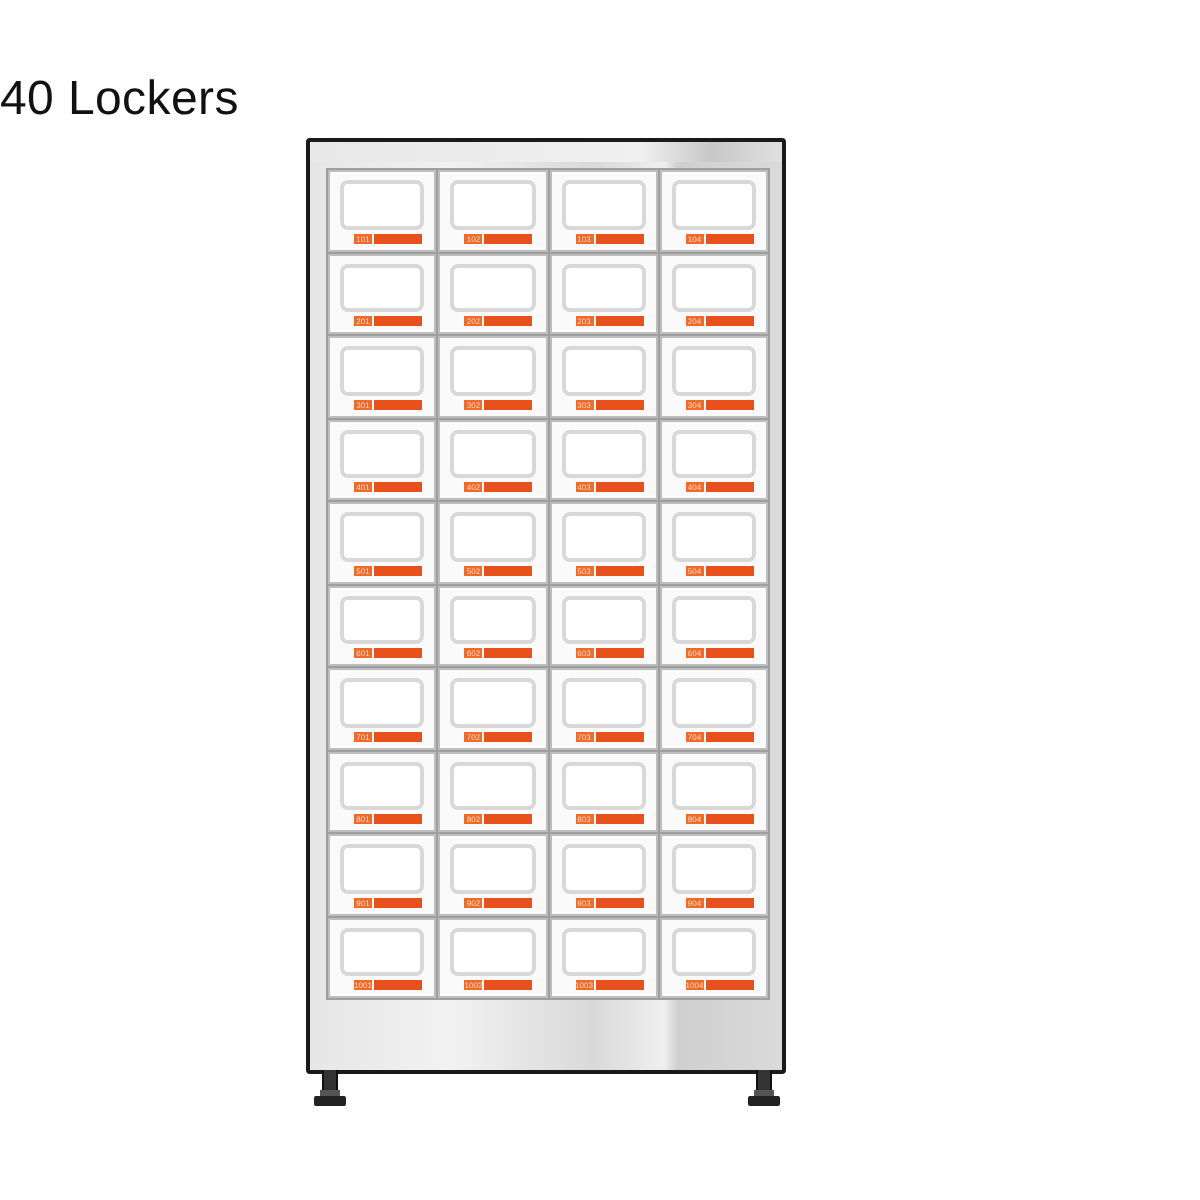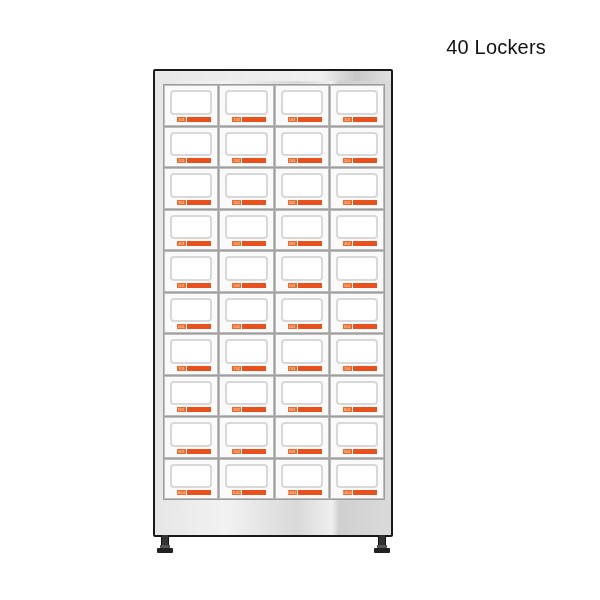--- a/index.html
+++ b/index.html
@@ -1,19 +1,19 @@
 <!DOCTYPE html>
 <html><head>
   <meta charset="utf-8">
   <style>
     html, body { margin: 0; padding: 0; background: #ffffff; }
     body { width: 600px; height: 600px; position: relative; overflow: hidden;
            font-family: "Liberation Sans", "DejaVu Sans", sans-serif; }
-    .title { position: absolute; left: 0; width: 546px; top: 36px; text-align: right;
-             font-size: 20px; color: #111; letter-spacing: 0.2px; }
+    .title { position: absolute; left: 0; width: 546px; top: 36px; text-align: left;
+             font-size: 24px; color: #111; letter-spacing: 0.2px; }
     .cabinet { position: absolute; left: 153px; top: 69px; width: 236px; height: 464px;
                border: 2px solid #1a1a1a; border-radius: 2px;
                background: linear-gradient(90deg, #e6e6e6 0%, #f2f2f2 30%, #d9d9d9 60%, #efefef 75%, #cfcfcf 78%, #dadada 100%); }
     .cabinet::after { content: ""; position: absolute; left: 0; right: 0; top: 0; height: 10px;
                background: linear-gradient(90deg, #e8e8e8 0%, #f0f0f0 70%, #c8c8c8 85%, #e0e0e0 100%); }
     .grid { position: absolute; left: 8px; top: 13px; width: 220px; height: 414px;
             display: grid; grid-template-columns: repeat(4, 1fr); grid-template-rows: repeat(10, 1fr);
             gap: 1px; background: #9e9e9e; border: 1px solid #9e9e9e; z-index: 1; }
     .cell { background: #fafafa; position: relative; border: 1px solid #bdbdbd; box-sizing: border-box; }
     .door { position: absolute; left: 5px; right: 5px; top: 4px; bottom: 10px;

